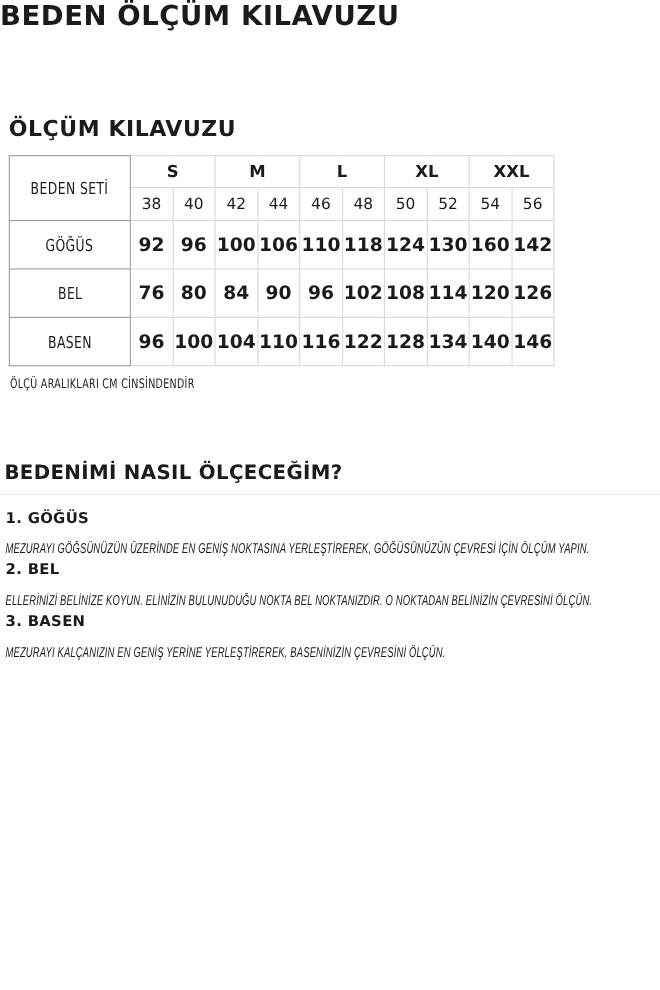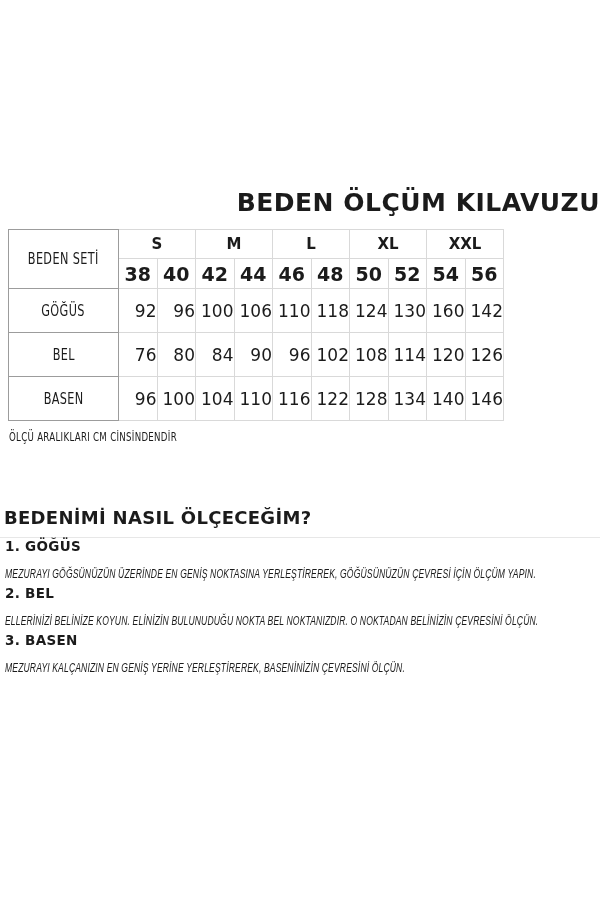--- a/index.html
+++ b/index.html
@@ -2,59 +2,60 @@
 <html style="--ink: #1b1b1b; --border-dark: #9c9c9c; --border-light: #d9d9d9; --divider: #e7e7e7;"><head>
 <meta charset="utf-8">
 <style>
   html, body { margin: 0; padding: 0; }
   body {
     width: 600px; height: 900px; background: #ffffff; overflow: hidden;
     font-family: "DejaVu Sans", "Liberation Sans", sans-serif;
     color: var(--ink, #1b1b1b);
   }
   .main-title {
-    margin: 0; padding-top: 188px; text-align: right;
+    margin: 0; text-align: left;
     font-size: 25px; font-weight: 700; letter-spacing: .5px;
   }
   .section-title {
     margin: 76px 0 0 8px; font-size: 20px; font-weight: 700; letter-spacing: .5px;
   }
   .size-table {
     border-collapse: collapse; table-layout: fixed;
     width: 496px; margin: 12px 0 0 8px;
   }
   .size-table td { text-align: center; padding: 0; vertical-align: middle; }
   td.label-cell { border: 1px solid var(--border-dark, #9c9c9c); font-size: 15px; font-weight: 400; }
   td.grid-cell  { border: 1px solid var(--border-light, #d9d9d9); }
   tr.group-row td.grid-cell { height: 28px; font-size: 15px; font-weight: 700; }
-  tr.num-row  td.grid-cell { height: 29px; font-size: 19px; font-weight: 700; }
+  tr.num-row  td.grid-cell { height: 29px; font-size: 14px; font-weight: 400; }
   tr.data-row td { height: 43px; }
-  tr.data-row td.grid-cell { font-size: 17px; font-weight: 400; text-align: right; }
+  tr.data-row td.grid-cell { font-size: 17px; font-weight: 700; }
   .cond { display: inline-block; transform: scaleX(.75); letter-spacing: .5px; white-space: nowrap; }
   .footnote { margin: 9px 0 0 9px; font-size: 12px; }
   .footnote .cond { transform: scaleX(.72); transform-origin: 0 50%; letter-spacing: .4px; }
   .howto-title { margin: 63px 0 0 4px; font-size: 18px; font-weight: 700; letter-spacing: .3px; }
   .divider { border: 0; border-top: 1px solid var(--divider, #e7e7e7); margin: 9px 0 0 0; }
   .howto { margin-left: 5px; }
   .howto-item { margin-top: 4px; }
-  .howto-item:first-child { margin-top: 0; }
+  .howto-item:first-child { margin-top: 13px; }
   .howto-heading { margin: 0; font-size: 13.5px; font-weight: 700; letter-spacing: .3px; }
   .howto-text {
     margin: 12px 0 0 0;
     font-family: "Liberation Sans", sans-serif;
     font-style: italic; font-size: 13px; letter-spacing: .2px;
     white-space: nowrap; transform: scaleX(.66); transform-origin: 0 50%;
   }
 </style>
 </head>
 <body>
 
 <div class="page">
   <h1 class="main-title">BEDEN ÖLÇÜM KILAVUZU</h1>
 
+  <h2 class="section-title">ÖLÇÜM KILAVUZU</h2>
 
   <table class="size-table" id="size-table">
       <colgroup>
         <col style="width:110px">
         <col>
         <col>
         <col>
         <col>
         <col>
         <col>

